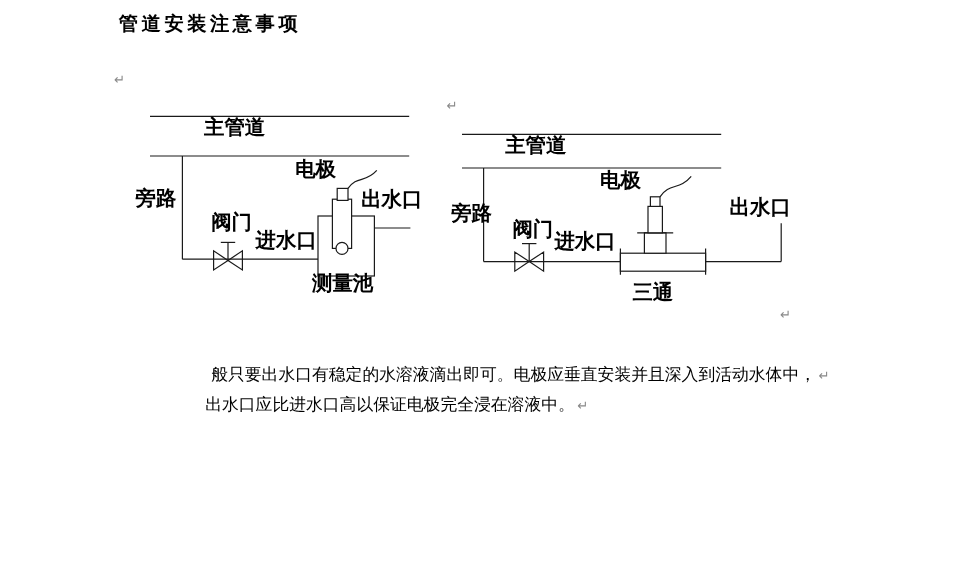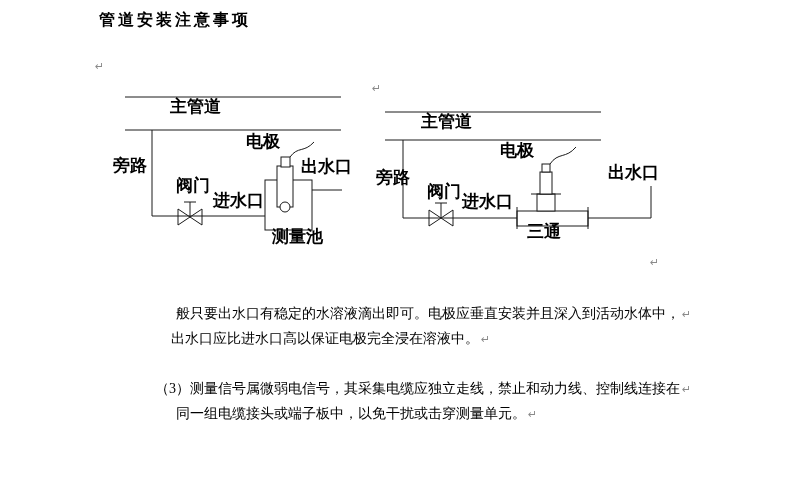--- a/index.html
+++ b/index.html
@@ -81,36 +81,30 @@
   <span class="mark abs" style="left:95px;top:60px">↵</span>
   <span class="mark abs" style="left:372px;top:82px">↵</span>
   <span class="mark abs" style="left:650px;top:256px">↵</span>
 
   <div class="lbl" style="left:170px;top:100px">主管道</div>
   <div class="lbl" style="left:113px;top:159px">旁路</div>
   <div class="lbl" style="left:176px;top:179px">阀门</div>
   <div class="lbl" style="left:246px;top:135px">电极</div>
   <div class="lbl" style="left:213px;top:194px">进水口</div>
   <div class="lbl" style="left:301px;top:160px">出水口</div>
-  <div class="lbl" style="left:272px;top:230px">测量池</div>
+  <div class="lbl" style="left:260px;top:230px">测量池</div>
 
   <div class="lbl" style="left:421px;top:115px">主管道</div>
   <div class="lbl" style="left:376px;top:171px">旁路</div>
   <div class="lbl" style="left:427px;top:185px">阀门</div>
   <div class="lbl" style="left:500px;top:144px">电极</div>
   <div class="lbl" style="left:462px;top:195px">进水口</div>
   <div class="lbl" style="left:608px;top:166px">出水口</div>
-  <div class="lbl" style="left:527px;top:225px">三通</div>
+  <div class="lbl" style="left:527px;top:237px">三通</div>
 
   <div class="note" style="left:171px;top:331px">
     <span>出水口应比进水口高以保证电极完全浸在溶液中。</span><span class="mark">↵</span>
   </div>
   <div class="note" style="left:176px;top:306px">
     <span>般只要出水口有稳定的水溶液滴出即可。电极应垂直安装并且深入到活动水体中，</span><span class="mark">↵</span>
   </div>
-  <div class="note" style="left:155px;top:381px">
-    <span>（3）测量信号属微弱电信号，其采集电缆应独立走线，禁止和动力线、控制线连接在</span><span class="mark">↵</span>
-  </div>
-  <div class="note" style="left:176px;top:406px">
-    <span>同一组电缆接头或端子板中，以免干扰或击穿测量单元。</span><span class="mark">↵</span>
-  </div>
 
 </div>
 
 </body></html>

